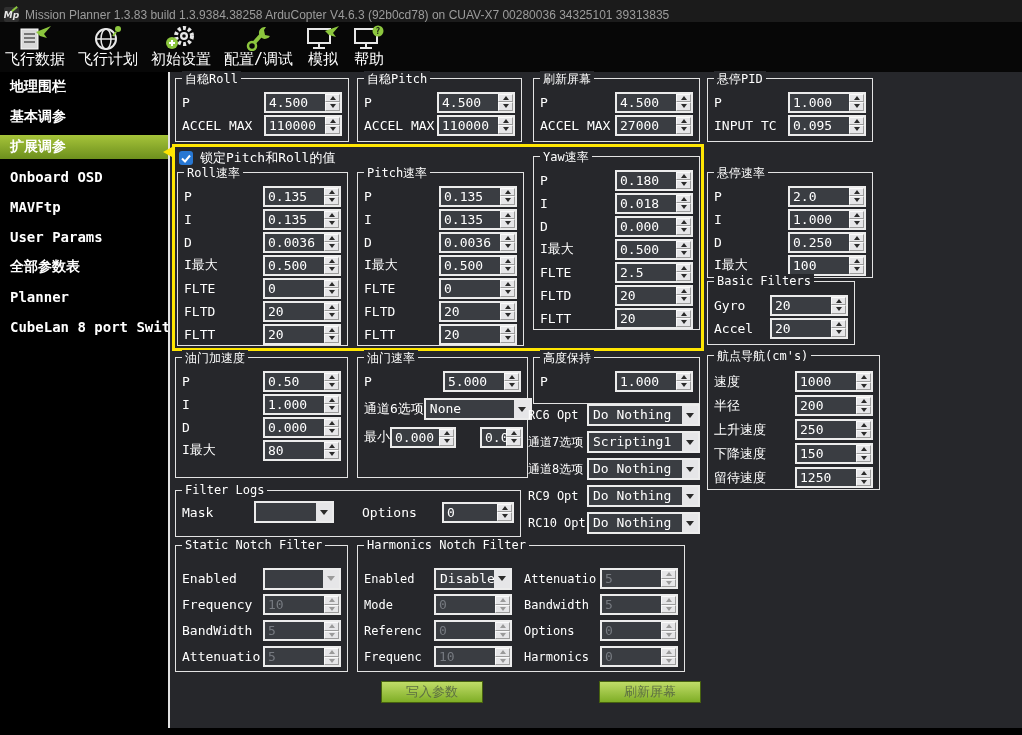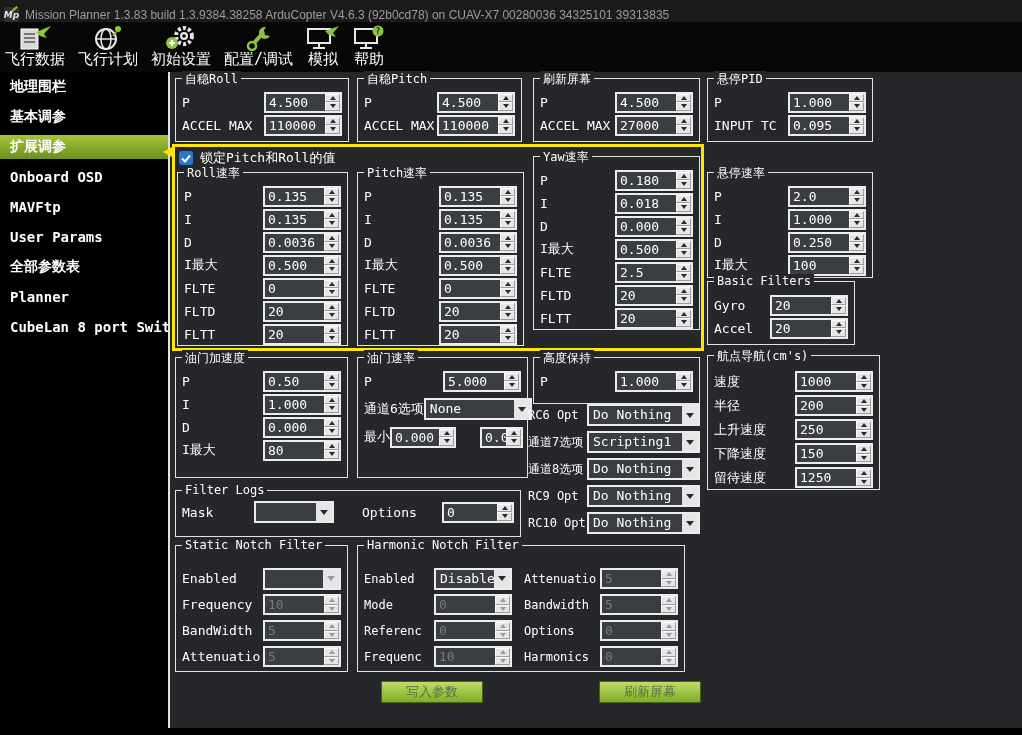--- a/index.html
+++ b/index.html
@@ -1036,21 +1036,21 @@
             <i class="tri up"></i>
           </span>
           <span class="sb">
             <i class="tri dn"></i>
           </span>
         </span>
       </span>
     </div>
   </div>
 <div class="gbox" id="harmonic-notch">
-  <span class="gtitle">Harmonic Notch Filter</span>
+  <span class="gtitle">Harmonics Notch Filter</span>
   <div class="cols">
     <div>
         <div class="frow">
           <span class="flabel">Enabled</span>
           <span class="combo" style="width: 78px;">
             <span class="cval">Disabled</span>
             <span class="cbtn">
               <i class="tri dn big"></i>
             </span>
           </span>

